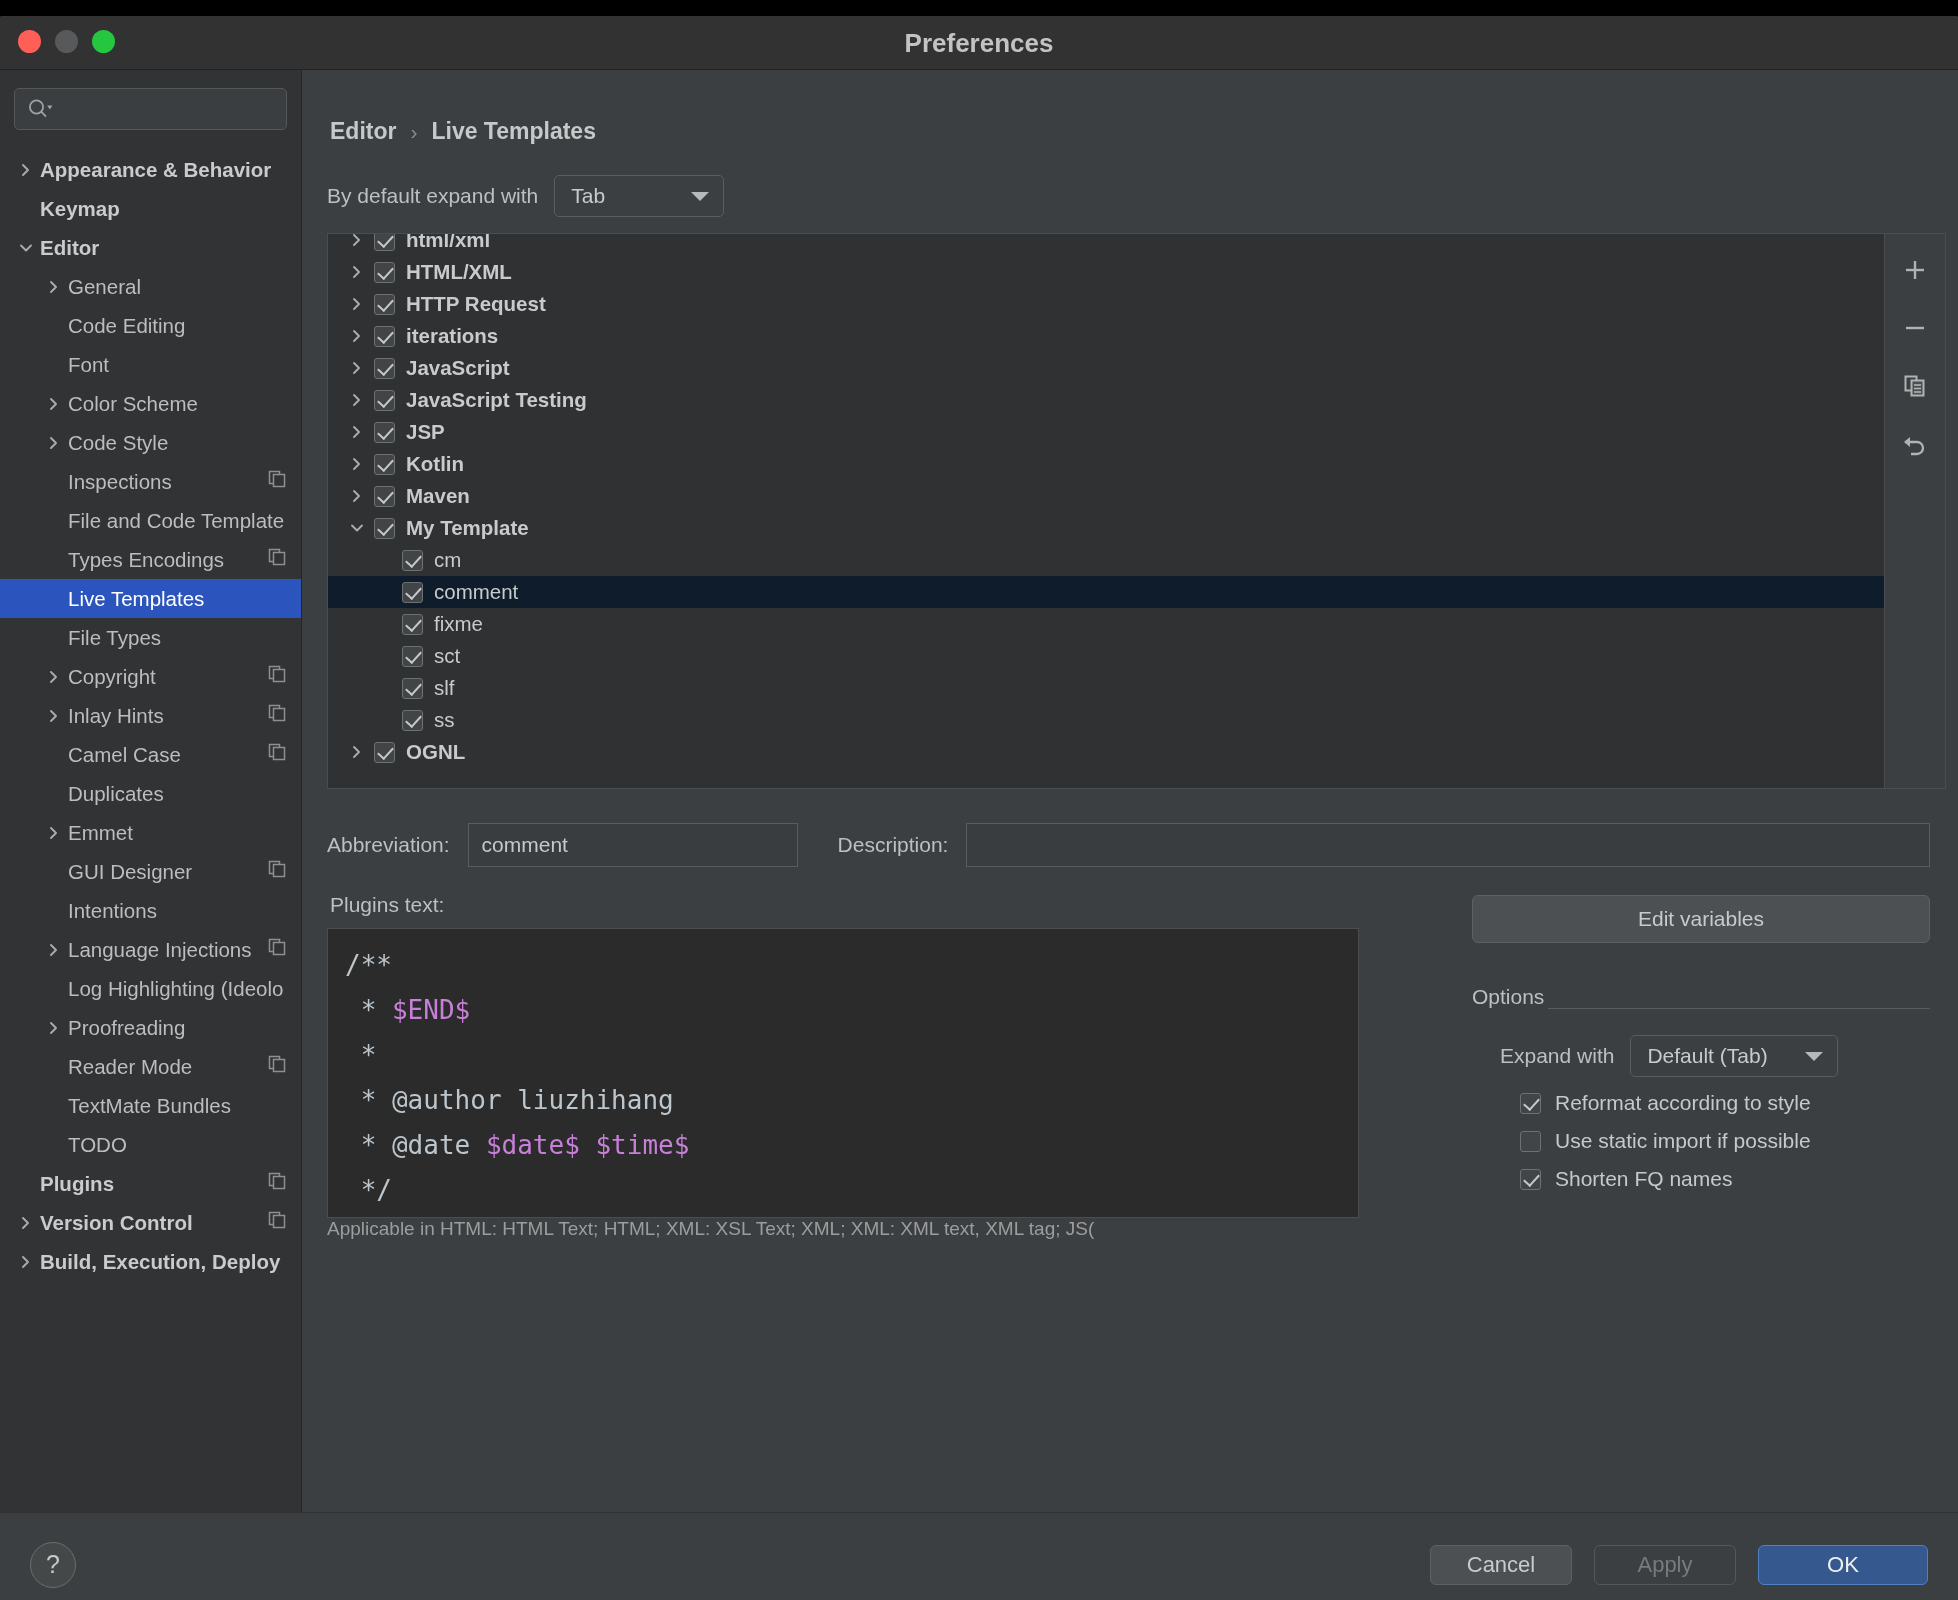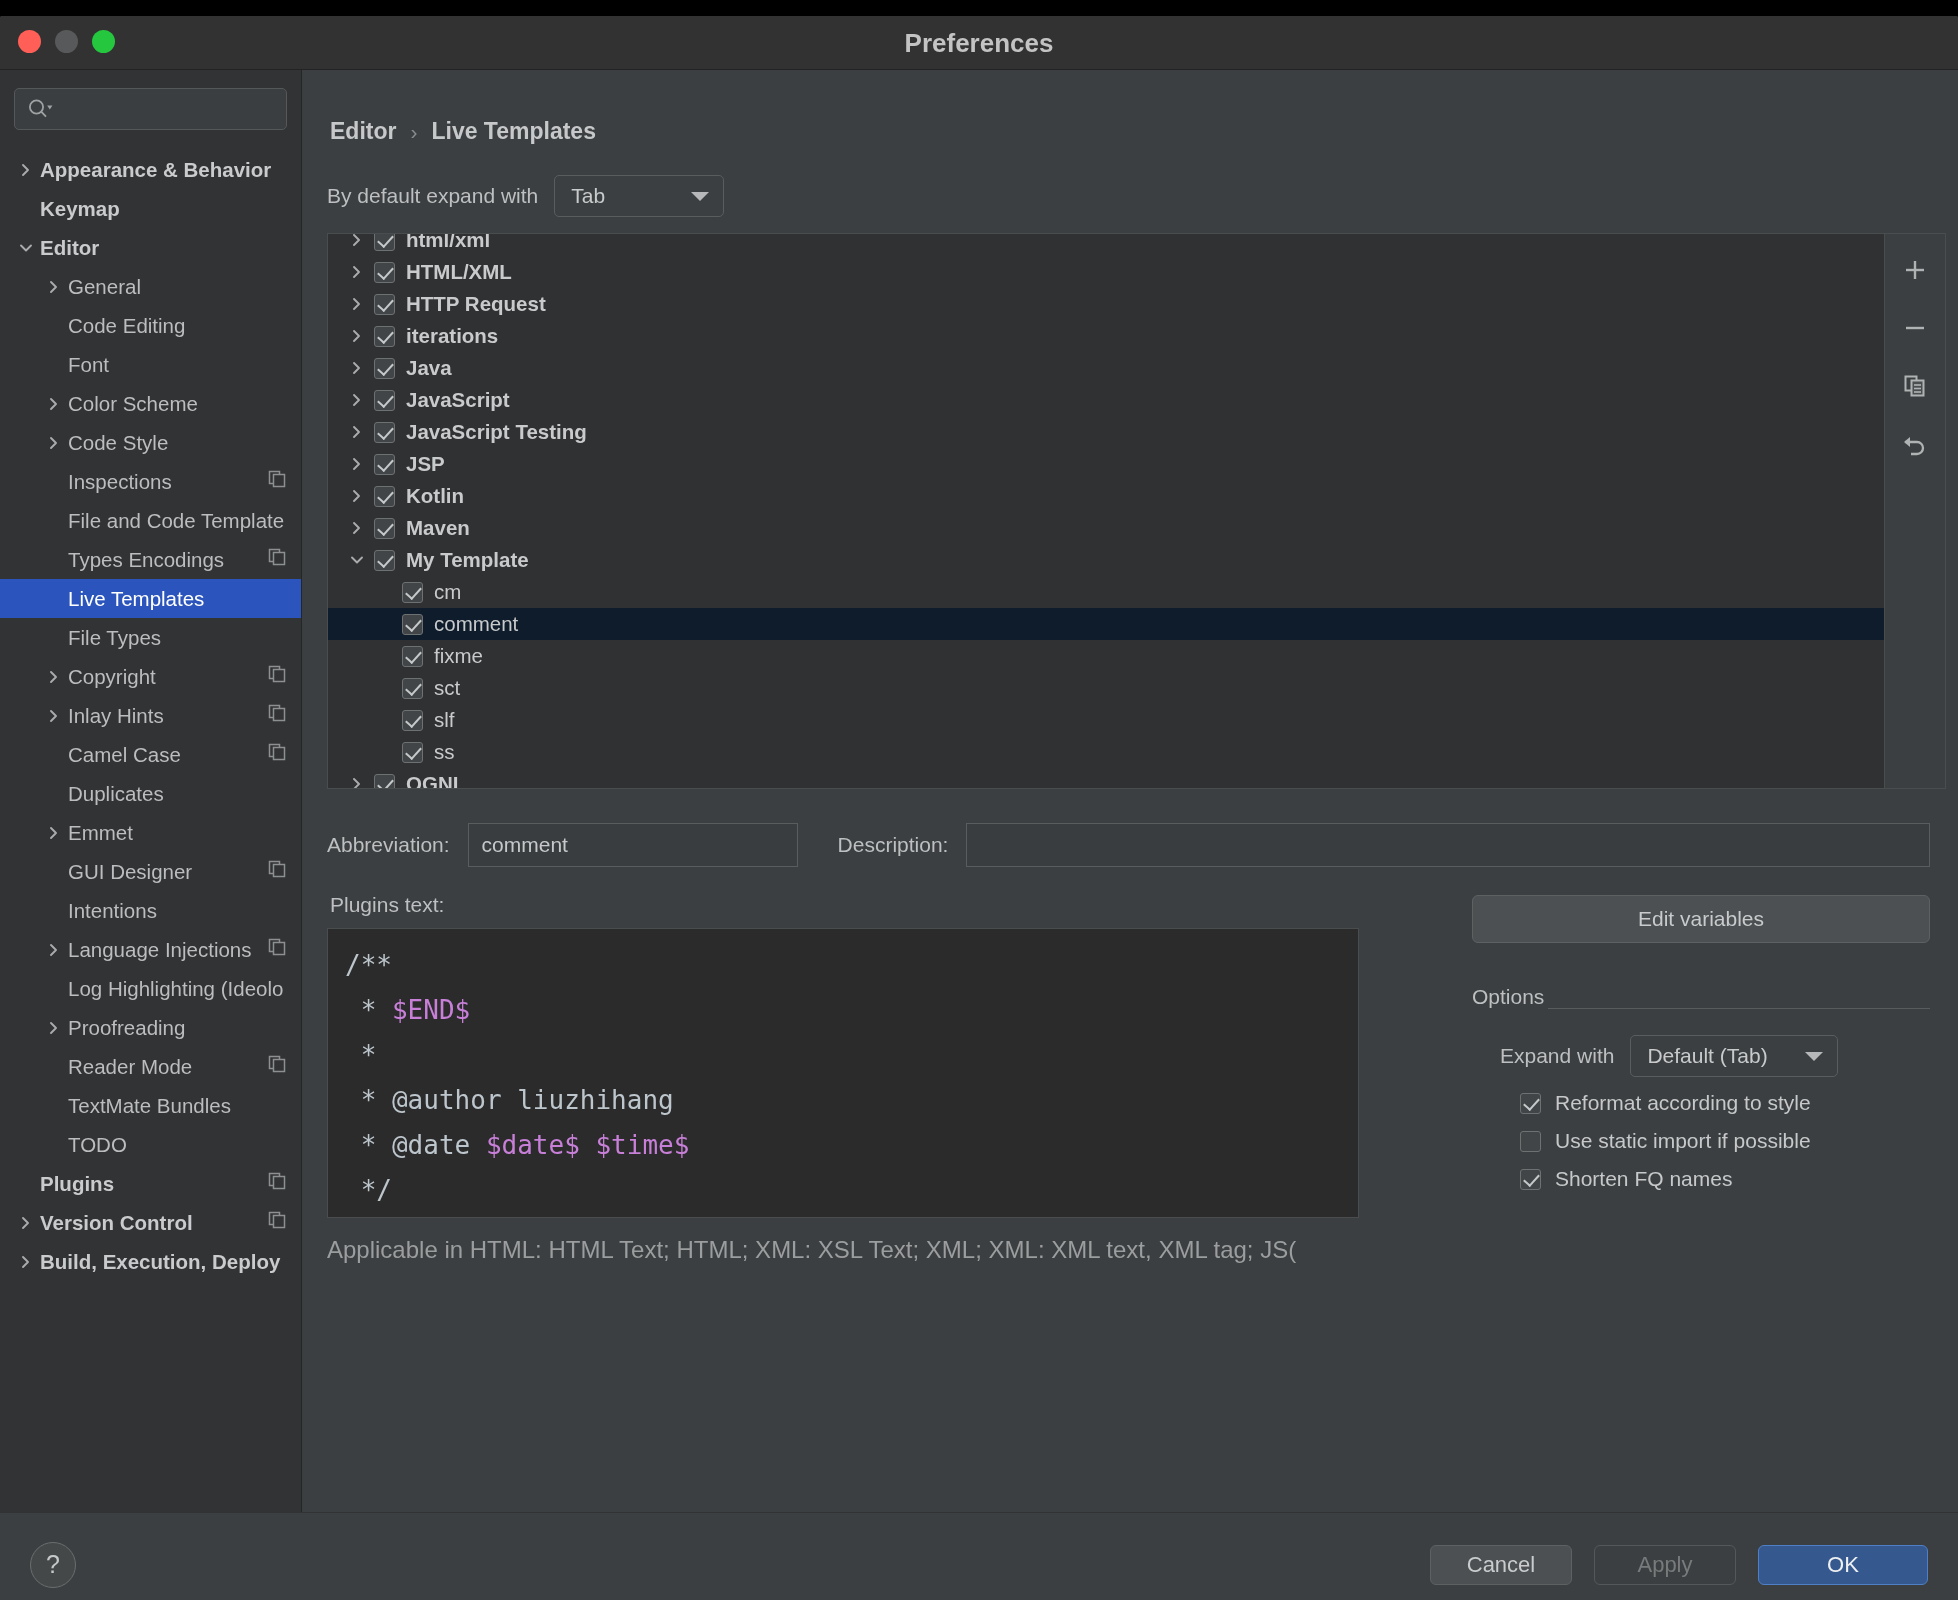--- a/index.html
+++ b/index.html
@@ -231,22 +231,21 @@
     font-size: 26px;
     color: #BCC6CC;
     padding: 14px 0 0 17px;
     line-height: 45px;
     white-space: pre;
     overflow: hidden;
   }
   .tok-var { color: #C77FD8; }
   .applicable {
     color: #9B9D9E;
-    font-size: 24px;
-    margin-top: 18px;
+    font-size: 19px;
     white-space: nowrap;
     overflow: hidden;
     width: 1045px;
   }
   .rightcol {
     flex: 1 1 auto;
     padding: 0 28px 0 20px;
     min-width: 0;
   }
   .btn-wide {
@@ -669,29 +668,20 @@
                 <span class="cbx on"></span>
                 <span>iterations</span>
               </div>
               <div class="trow grp">
                 <span class="tarrow">
                   <svg width="16" height="16" viewBox="0 0 16 16">
                     <path d="M5 3 L10 8 L5 13" fill="none" stroke="#A9ACAD" stroke-width="1.9" stroke-linecap="round" stroke-linejoin="round"></path>
                   </svg>
                 </span>
                 <span class="cbx on"></span>
-                <span>Java</span>
-              </div>
-              <div class="trow grp">
-                <span class="tarrow">
-                  <svg width="16" height="16" viewBox="0 0 16 16">
-                    <path d="M5 3 L10 8 L5 13" fill="none" stroke="#A9ACAD" stroke-width="1.9" stroke-linecap="round" stroke-linejoin="round"></path>
-                  </svg>
-                </span>
-                <span class="cbx on"></span>
                 <span>JavaScript</span>
               </div>
               <div class="trow grp">
                 <span class="tarrow">
                   <svg width="16" height="16" viewBox="0 0 16 16">
                     <path d="M5 3 L10 8 L5 13" fill="none" stroke="#A9ACAD" stroke-width="1.9" stroke-linecap="round" stroke-linejoin="round"></path>
                   </svg>
                 </span>
                 <span class="cbx on"></span>
                 <span>JavaScript Testing</span>

